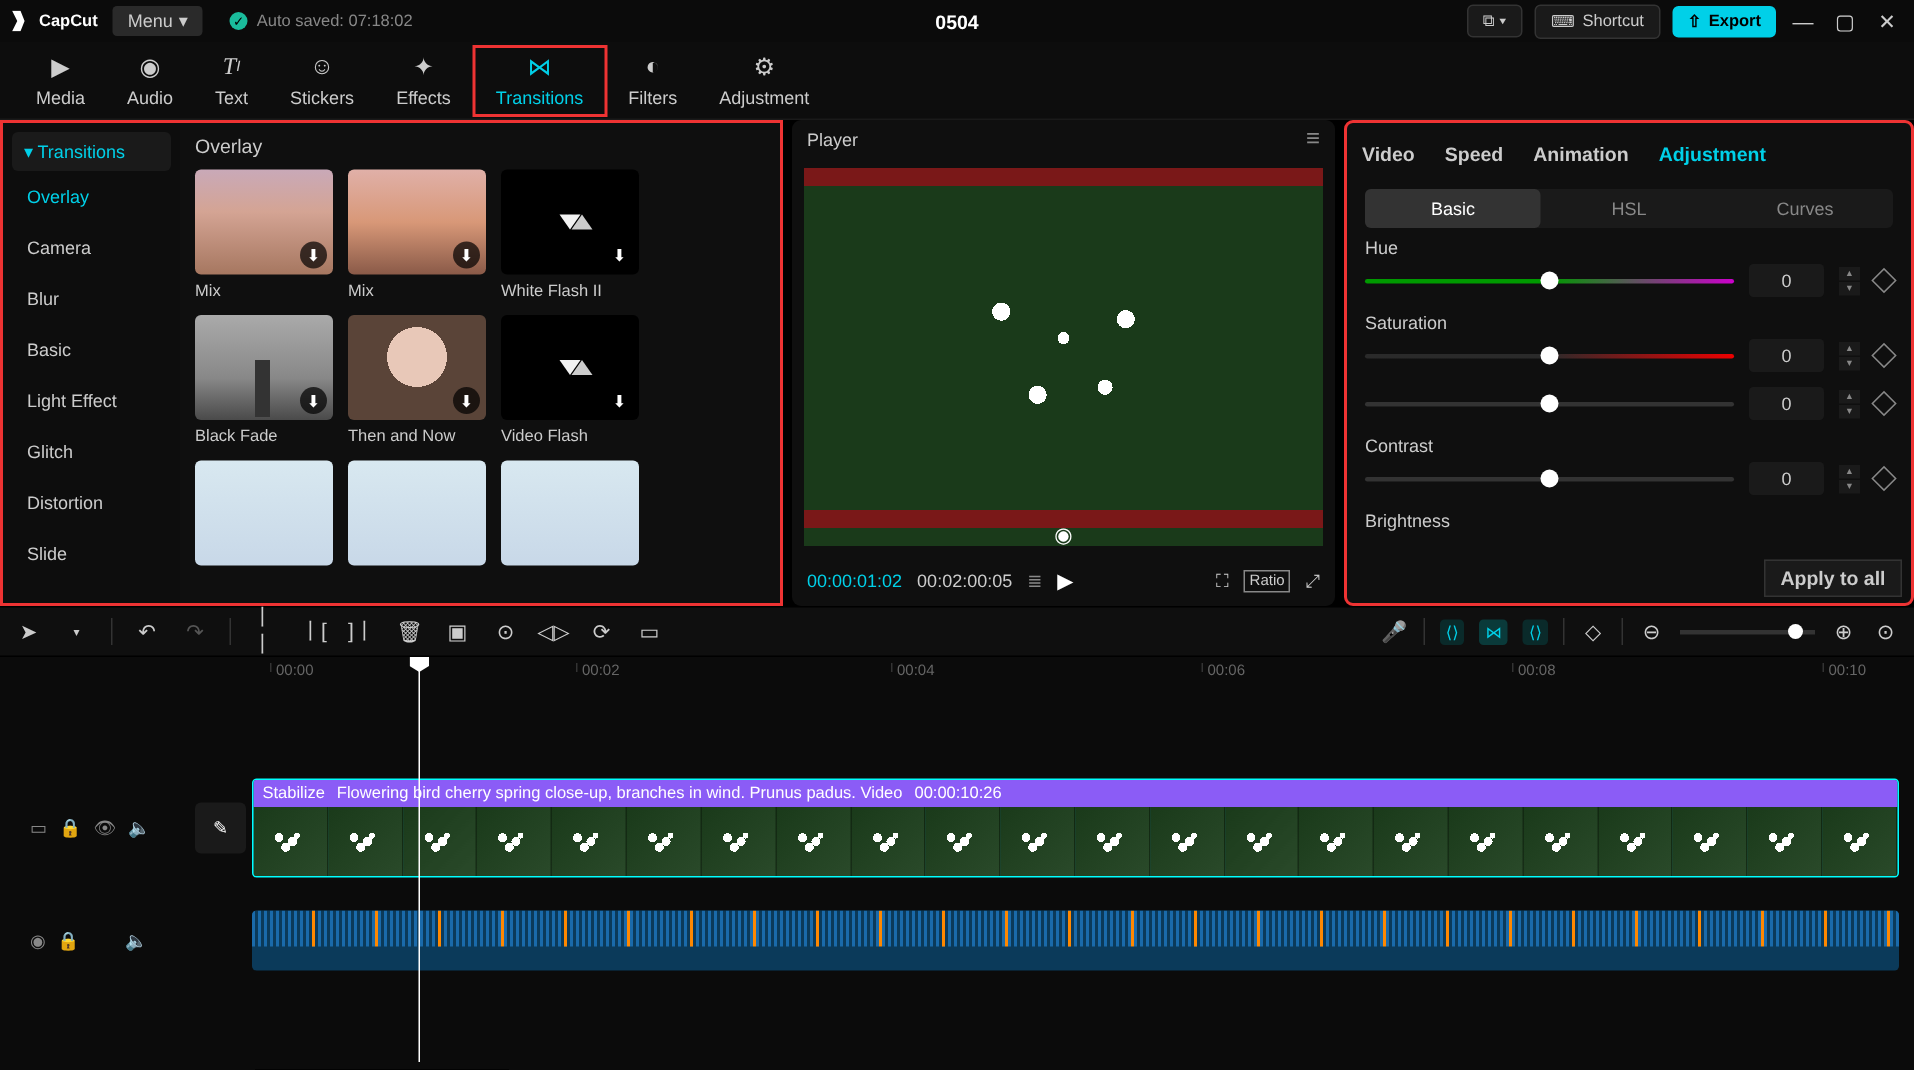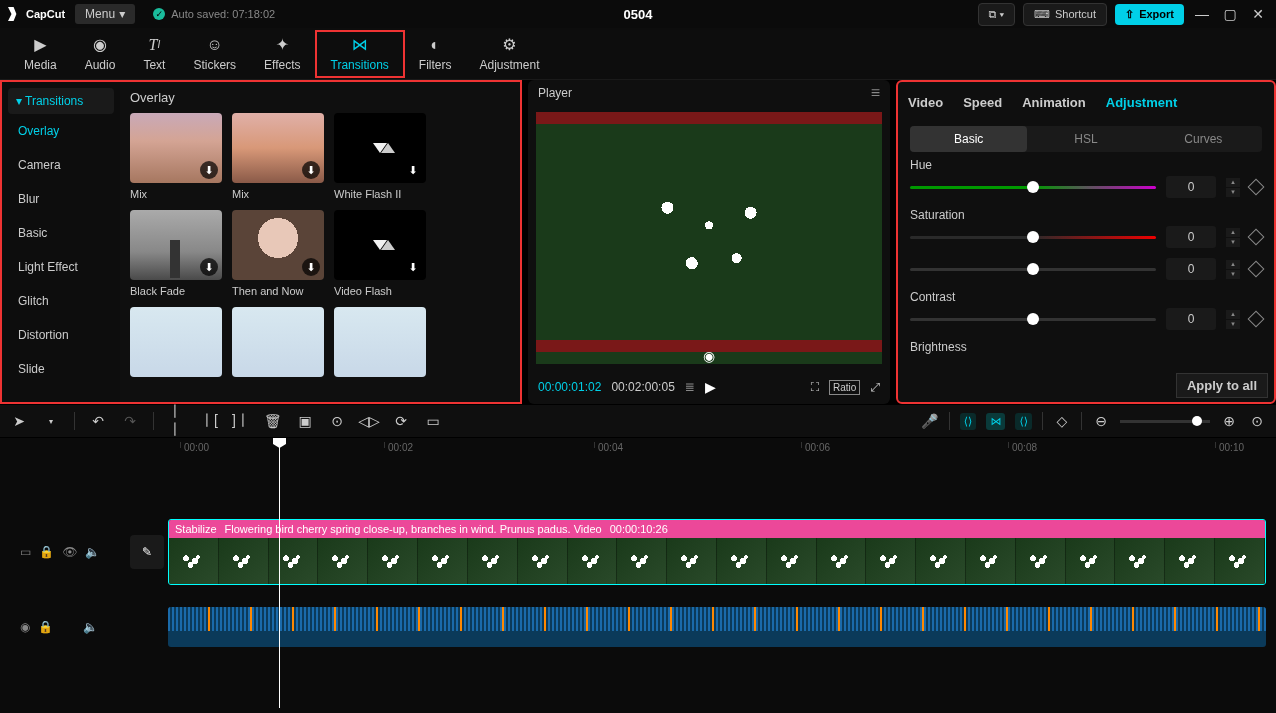--- a/index.html
+++ b/index.html
@@ -76,21 +76,21 @@
 .zoom-knob { position:absolute; right:8px; top:50%; transform:translate(0,-50%); width:10px; height:10px; background:#fff; border-radius:50%; }
 
 .timeline { height:275px; background:#0b0b0b; position:relative; }
 .ruler { height:24px; position:relative; margin-left:130px; }
 .rtick { position:absolute; top:4px; color:#666; font-size:10px; border-left:1px solid #333; padding-left:3px; height:6px; }
 .playhead { position:absolute; top:0; left:279px; width:1px; height:270px; background:#fff; z-index:5; }
 .playhead::before { content:''; position:absolute; top:0; left:-6px; width:13px; height:10px; background:#fff; clip-path:polygon(0 0,100% 0,100% 60%,50% 100%,0 60%); }
 .tlrow { display:flex; align-items:center; height:70px; margin-top:8px; }
 .tlhead { width:130px; display:flex; align-items:center; gap:8px; padding-left:20px; color:#888; }
 .videoclip { height:66px; background:#0e5a5a; border:1px solid #0ff; border-radius:3px; overflow:hidden; position:relative; flex:1; margin-right:10px; }
-.cliphdr { background:#ec4899; height:18px; display:flex; align-items:center; padding:0 6px; gap:8px; font-size:11px; color:#fff; }
+.cliphdr { background:#8b5cf6; height:18px; display:flex; align-items:center; padding:0 6px; gap:8px; font-size:11px; color:#fff; }
 .clipthumbs { display:flex; height:48px; overflow:hidden; }
 .cthumb { width:50px; height:48px; background:linear-gradient(135deg,#1a3a1a,#2a4a2a); border-right:1px solid rgba(0,0,0,.3); position:relative; }
 .cthumb::after { content:''; position:absolute; top:10px; left:8px; width:30px; height:26px; background:radial-gradient(circle at 30% 40%,#fff 0 3px,transparent 3px),radial-gradient(circle at 60% 50%,#fff 0 3px,transparent 3px),radial-gradient(circle at 45% 65%,#fff 0 3px,transparent 3px),radial-gradient(circle at 70% 35%,#fff 0 2px,transparent 2px); }
 .audiorow { display:flex; align-items:center; height:44px; margin-top:18px; }
 .audioclip { height:40px; background:#0b3a5a; border-radius:3px; position:relative; flex:1; margin-right:10px; overflow:hidden; }
 .ahdr { height:14px; padding:0 6px; font-size:11px; color:#ccc; }
 .wave { height:24px; background:repeating-linear-gradient(90deg,#1a6aaa 0 2px,#0b3a5a 2px 4px); position:relative; }
 .wave::before { content:''; position:absolute; inset:0; background:repeating-linear-gradient(90deg,transparent 0 40px,#f80 40px 42px); }
 .editcol { width:34px; height:34px; background:#1a1a1a; border-radius:4px; display:flex; align-items:center; justify-content:center; color:#fff; margin-right:4px; }
 

